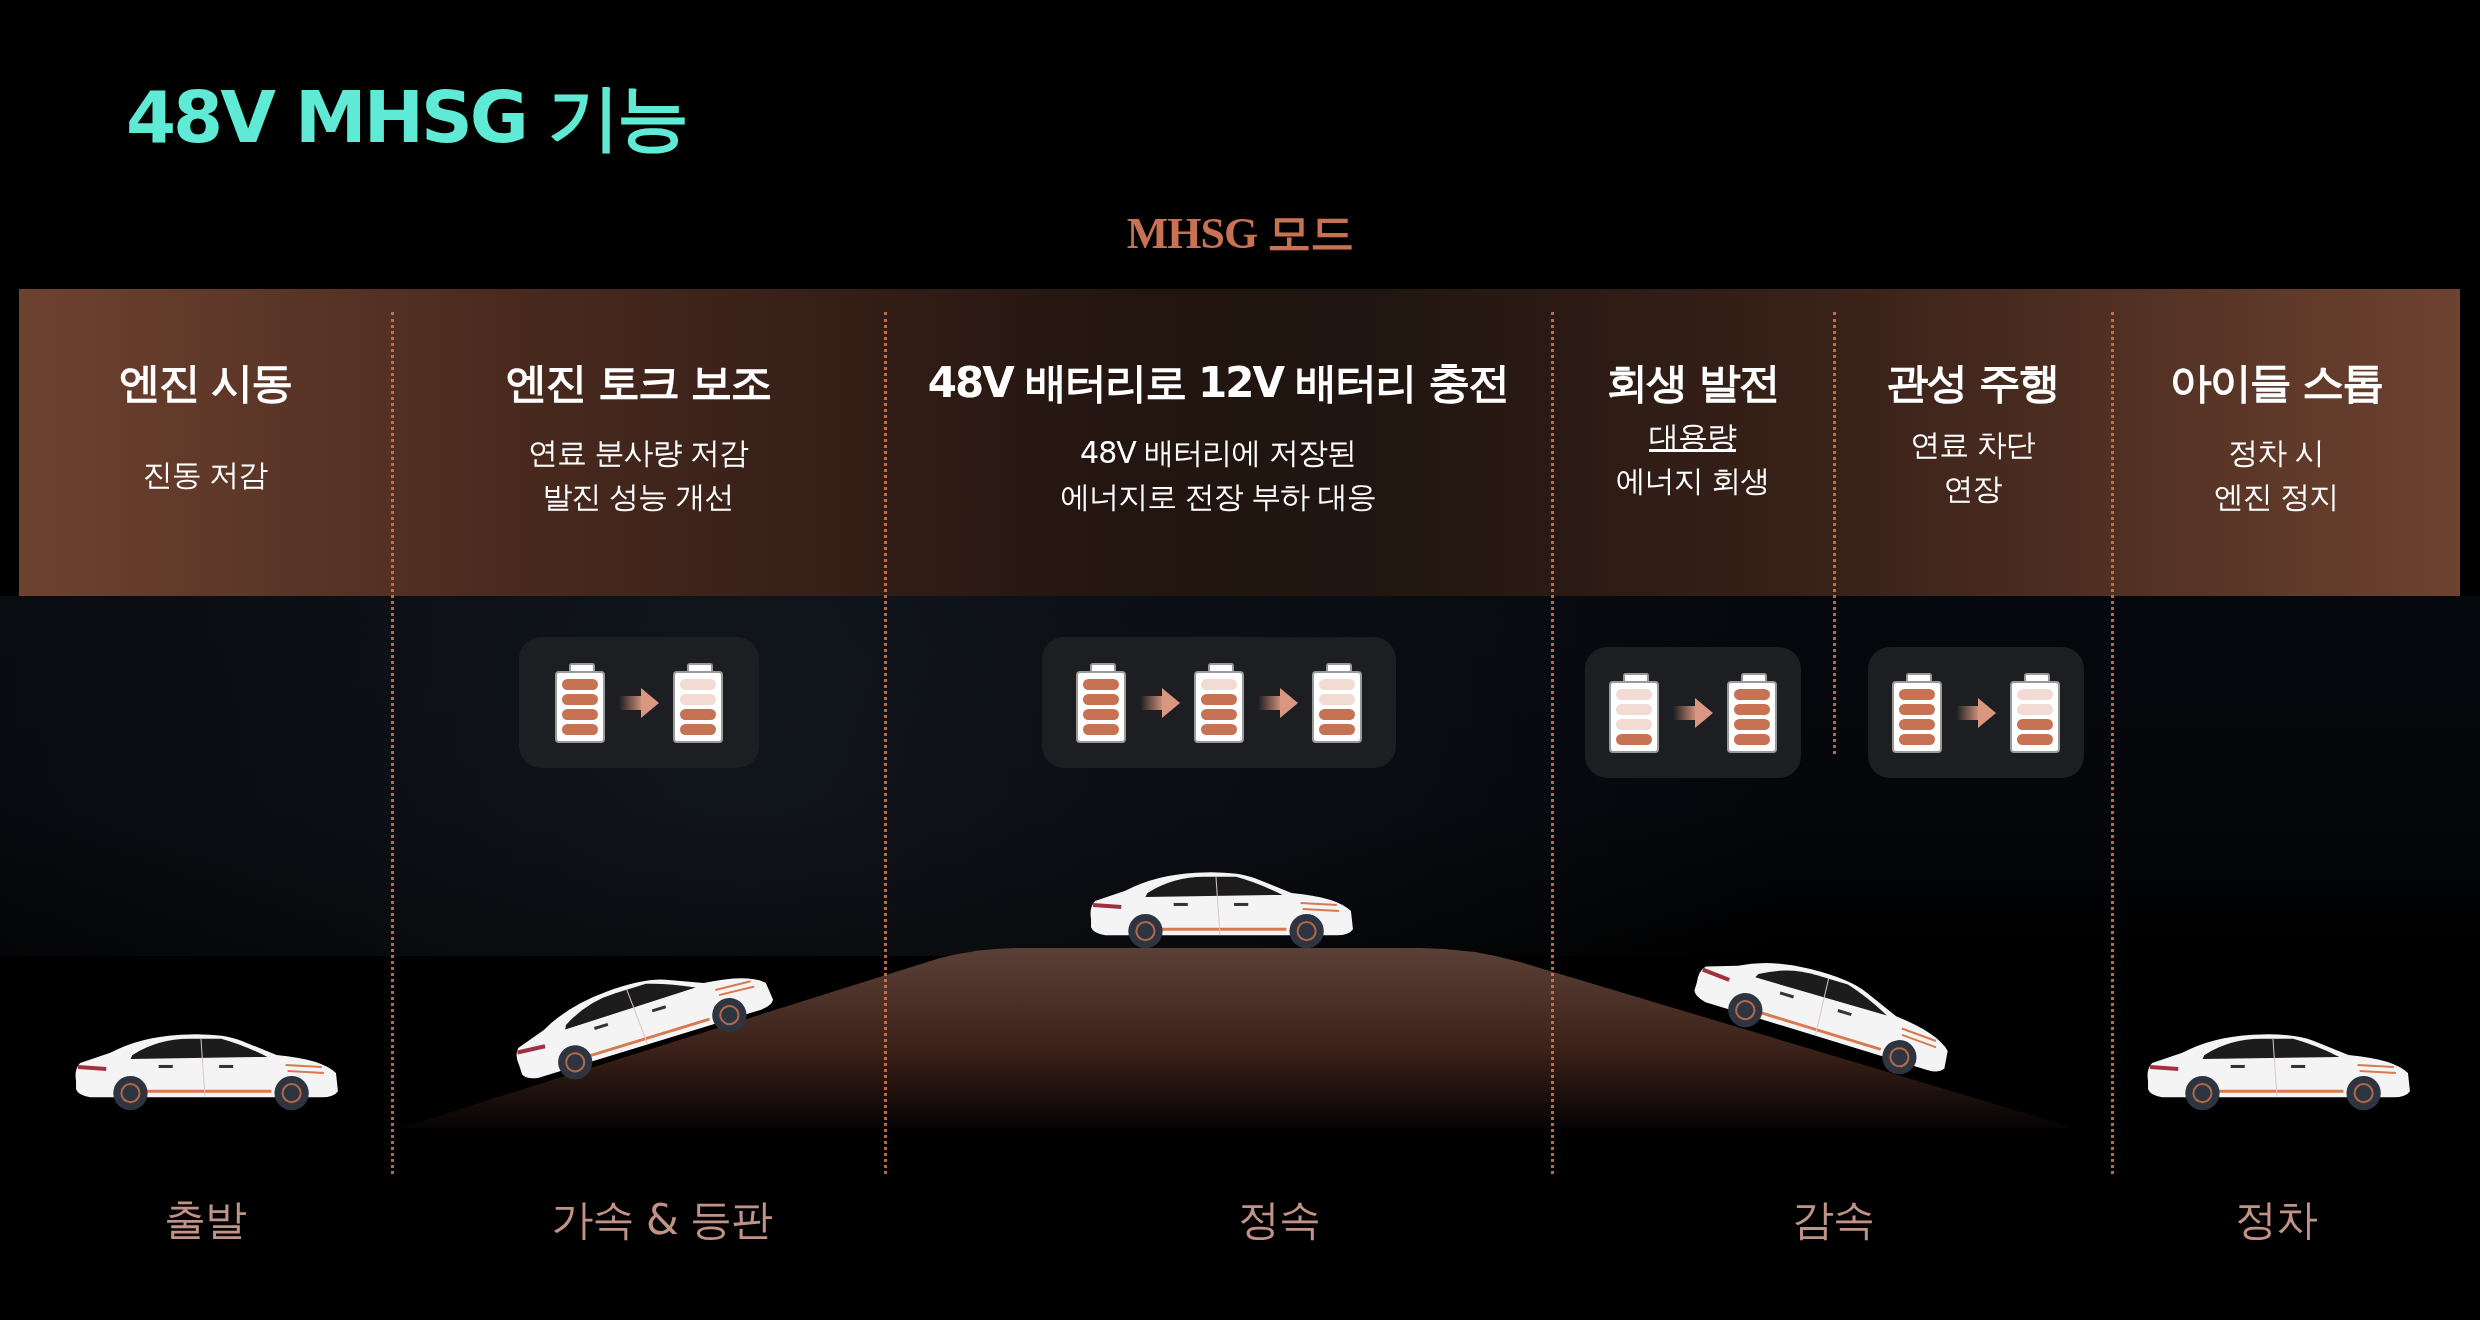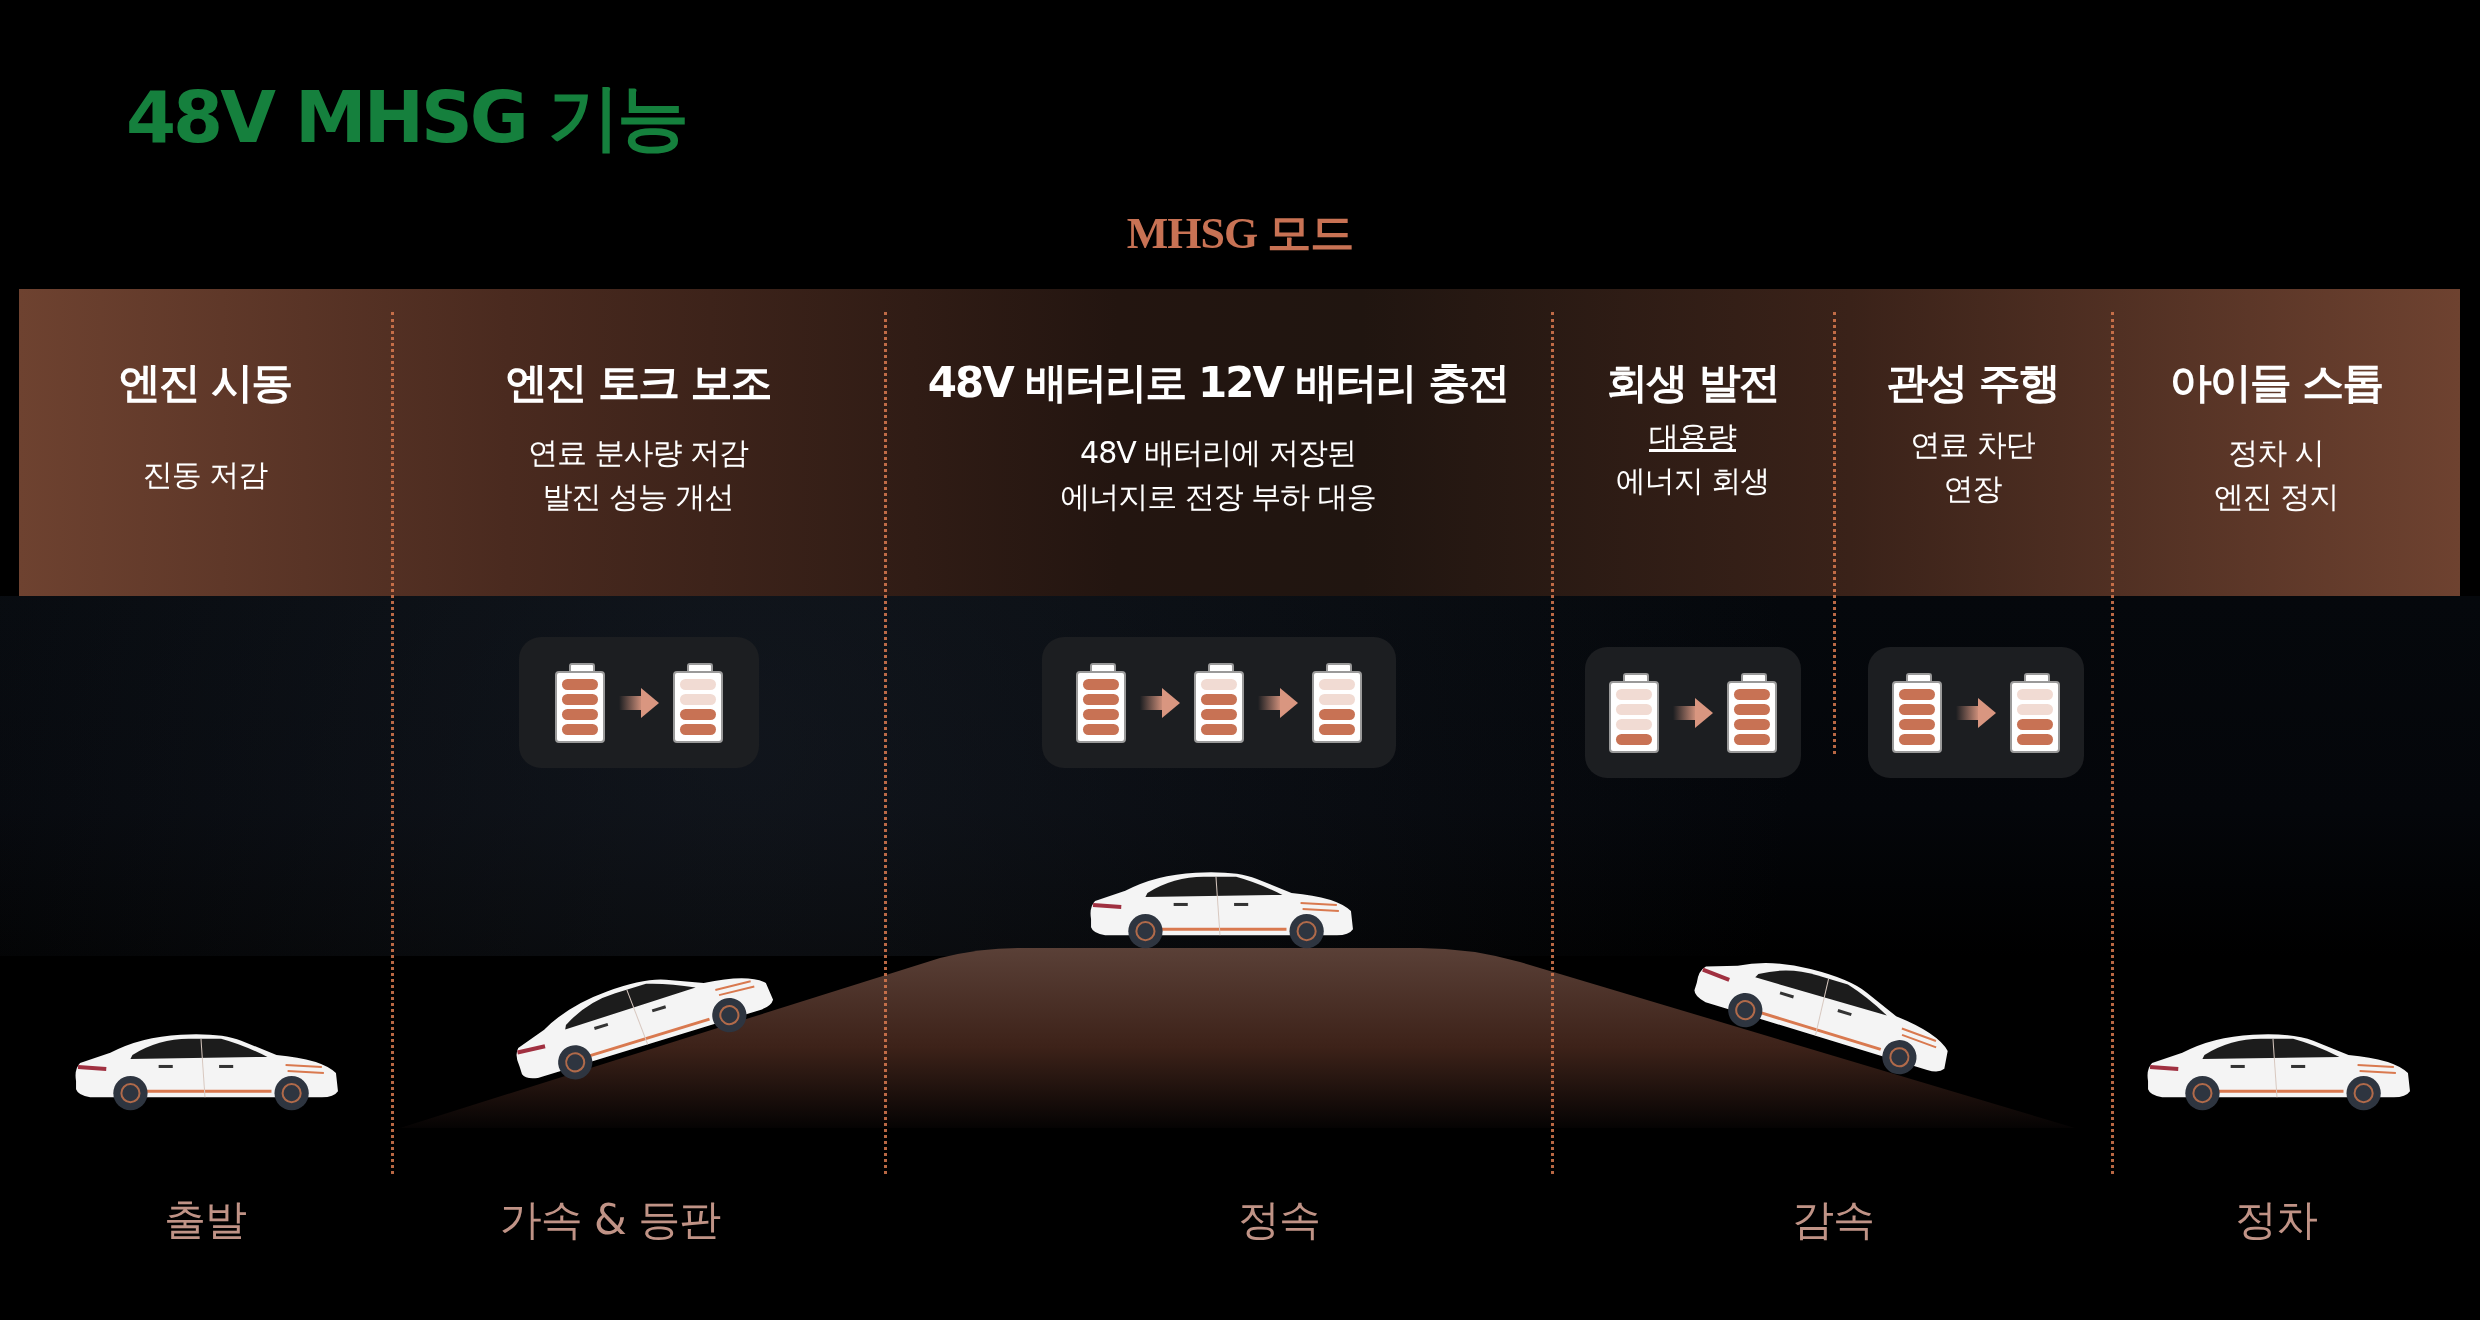--- a/index.html
+++ b/index.html
@@ -1,19 +1,19 @@
 <!DOCTYPE html>
 <html><head>
 <meta charset="utf-8">
 <style>
   html, body { margin: 0; padding: 0; background: #000; }
   body { width: 2480px; height: 1320px; position: relative; overflow: hidden;
          font-family: "DejaVu Sans", "Liberation Sans", sans-serif; color: #fff; }
   .abs { position: absolute; }
-  .page-title { left: 126px; top: 70px; font-size: 72px; font-weight: bold; letter-spacing: -3px; color: #15803d; white-space: nowrap; }
+  .page-title { left: 126px; top: 70px; font-size: 72px; font-weight: bold; letter-spacing: -3px; color: #5eead4; white-space: nowrap; }
   .mode-label { left: 0; width: 2480px; top: 204px; text-align: center; font-size: 44px; font-weight: bold; letter-spacing: -1px; color: #c87254; font-family: Liberation Serif, serif; }
   .band { left: 19px; top: 289px; width: 2441px; height: 307px;
           background: linear-gradient(90deg, #6e4230 0%, #4a2a1f 20%, #231510 45%, #201510 55%, #3a2219 75%, #6e4230 100%); }
   .stars { left: 0; top: 596px; width: 2480px; height: 360px;
            background:
              radial-gradient(circle at 30% 40%, rgba(40,48,60,0.35) 0, rgba(0,0,0,0) 60%),
              linear-gradient(180deg, #05080c 0%, #04060a 60%, #000 100%); }
   .divider { width: 0; border-left: 3px dotted #d9794f; opacity: 0.85; }
   .col { text-align: center; }
   .col-title { font-size: 42px; font-weight: bold; letter-spacing: -2px; white-space: nowrap; color: #fff; }
@@ -233,16 +233,16 @@
     <use href="#car"></use>
   </svg>
 <svg class="car" style="left:1688px; top:970px; transform: rotate(17deg);" width="272" height="82">
     <use href="#car"></use>
   </svg>
 <svg class="car" style="left:2142px; top:1030px;" width="272" height="82">
     <use href="#car"></use>
   </svg>
 
 <div class="abs stage-label" style="left:105px; width:200px;">출발</div>
-<div class="abs stage-label" style="left:460px; width:300px;">가속 &amp; 등판</div>
+<div class="abs stage-label" style="left:472px; width:300px;text-align:right;">가속 &amp; 등판</div>
 <div class="abs stage-label" style="left:1120px; width:200px;text-align:right;">정속</div>
 <div class="abs stage-label" style="left:1733px; width:200px;">감속</div>
 <div class="abs stage-label" style="left:2176px; width:200px;">정차</div>
 
 </body></html>

